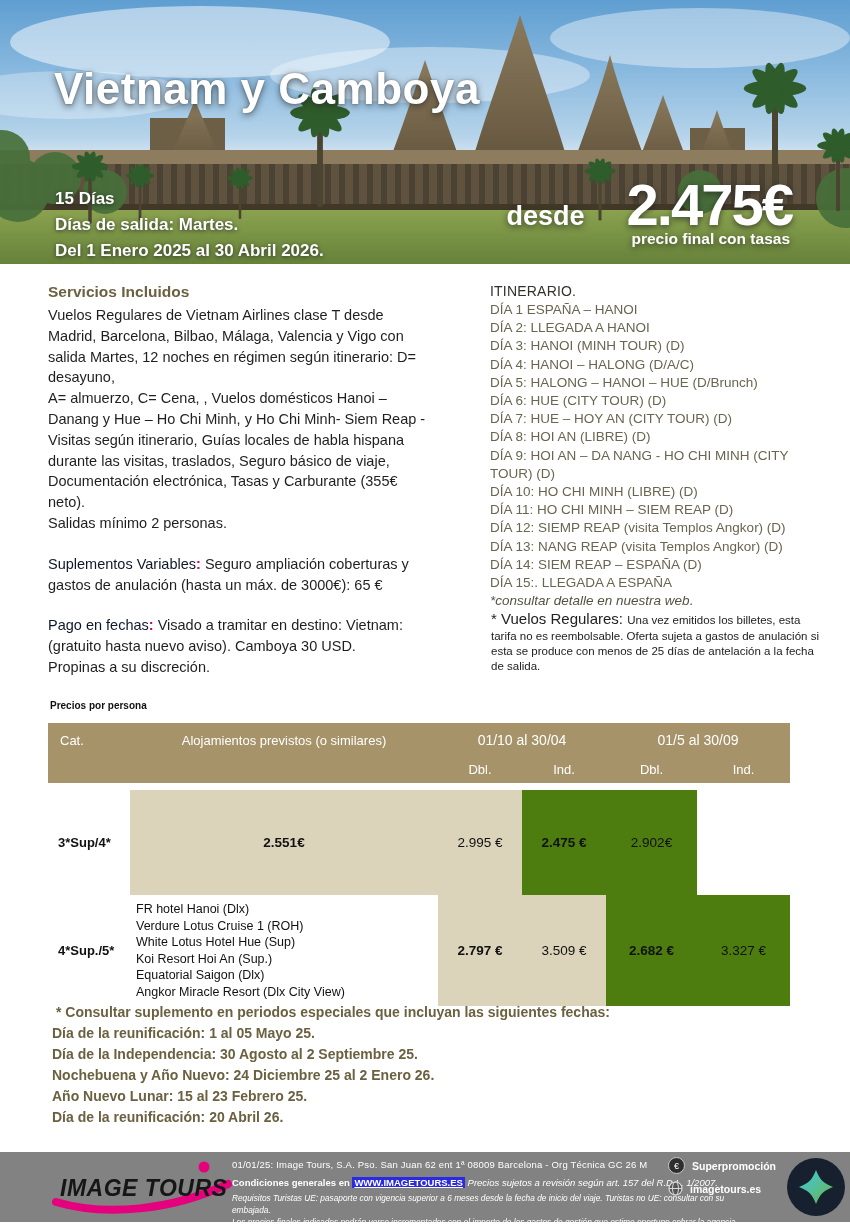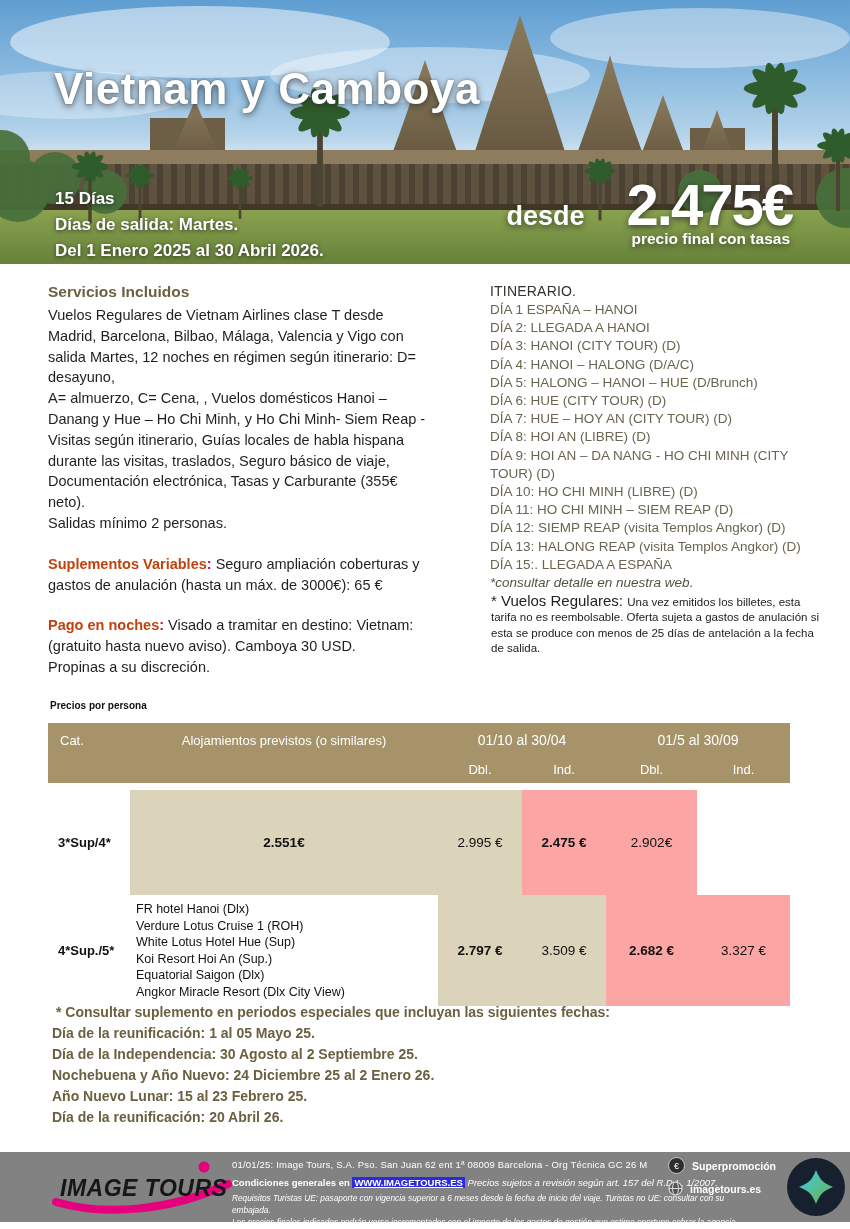--- a/index.html
+++ b/index.html
@@ -20,21 +20,21 @@
   .hero-price .desde{font-size:27px;font-weight:bold;margin-right:10px;}
   .hero-price .big{font-size:58px;font-weight:bold;letter-spacing:-2px;line-height:58px;}
   .hero-price .note{font-size:15.5px;font-weight:bold;margin-top:-4px;padding-right:2px;}
 
   
   .col-left{position:absolute;left:48px;top:283px;width:425px;}
   .col-right{position:absolute;left:490px;top:283px;width:335px;}
   .h-olive{color:#6b6140;font-weight:bold;font-size:15.5px;margin:0 0 4px 0;}
   .body-text{font-size:14.5px;line-height:20.8px;white-space:pre-line;margin:0;color:#1f1f1f;}
   .para{margin:20px 0 0 0;font-size:14.5px;line-height:20.8px;white-space:pre-line;}
-  .lbl-olive{color:#c2410c;font-weight:bold;}
+  .lbl-olive{color:#0f172a;font-weight:normal;}
   .colon-pink{color:#c3007e;font-weight:bold;}
 
   .itin-heading{font-size:14px;font-weight:normal;color:#33312a;margin:0 0 2px 0;letter-spacing:.2px;}
   .itin-day{font-size:13.5px;line-height:18.2px;color:#6a6550;white-space:pre-line;}
   .itin-foot{font-size:13.5px;line-height:18.2px;color:#565243;font-style:italic;}
   .notes-heading{font-size:19px;color:#161616;margin:22px 0 2px 0;font-weight:normal;}
   .notes-para{font-size:11.5px;line-height:15.2px;white-space:pre-line;color:#222;margin:1px;}
   .notes-lead{font-size:15px;font-weight:normal;color:#222;}
 
   
@@ -44,21 +44,21 @@
   .pt-head{background:#a79369;color:#fff;grid-template-rows:34px 24px;padding-bottom:2px;}
   .pt-head .c{display:flex;align-items:center;justify-content:center;font-size:13px;}
   .pt-head .cat{justify-content:flex-start;padding-left:12px;}
   .pt-body{margin-top:7px;}
   .pt-row{display:grid;grid-template-columns:82px 308px 84px 84px 91px 93px;min-height:105px;}
   .cell-cat{display:flex;align-items:center;padding-left:10px;font-size:13px;font-weight:bold;color:#111;}
   .cell-hotels{display:flex;align-items:center;font-size:12.5px;line-height:16.5px;
                white-space:pre-line;color:#111;padding:6px 0 6px 6px;}
   .cell-price{display:flex;align-items:center;justify-content:center;font-size:13.5px;color:#111;}
   .bgA{background:#dbd3ba;}
-  .bgB{background:#fca5a5;}
+  .bgB{background:#4d7c0f;}
   .bold{font-weight:bold;}
 
   
   .special{position:absolute;left:52px;top:1002px;font-size:14px;font-weight:bold;
            color:#6b6140;line-height:21px;}
 
   
   .footer{position:absolute;left:0;top:1152px;width:850px;height:70px;background:#828282;}
   .logo{position:absolute;left:52px;top:8px;width:190px;height:56px;}
   .logo-text{position:absolute;left:8px;top:15px;font-size:23px;font-weight:900;font-style:italic;
@@ -173,41 +173,42 @@
 desayuno,
 A= almuerzo, C= Cena, , Vuelos domésticos Hanoi –
 Danang y Hue – Ho Chi Minh, y Ho Chi Minh- Siem Reap -
 Visitas según itinerario, Guías locales de habla hispana
 durante las visitas, traslados, Seguro básico de viaje,
 Documentación electrónica, Tasas y Carburante (355€
 neto).
 Salidas mínimo 2 personas.</p>
     <p class="para"><span class="lbl-olive">Suplementos Variables</span><span class="colon-pink">:</span><span> Seguro ampliación coberturas y
 gastos de anulación (hasta un máx. de 3000€): 65 €</span></p>
-    <p class="para"><span class="lbl-olive">Pago en noches</span><span class="colon-pink">:</span><span> Visado a tramitar en destino: Vietnam:
+    <p class="para"><span class="lbl-olive">Pago en fechas</span><span class="colon-pink">:</span><span> Visado a tramitar en destino: Vietnam:
 (gratuito hasta nuevo aviso). Camboya 30 USD.
 Propinas a su discreción.</span></p>
   </div>
 
   <div class="col-right">
     <p class="itin-heading">ITINERARIO.</p>
     <div class="itin-day">DÍA 1  ESPAÑA – HANOI</div>
     <div class="itin-day">DÍA 2: LLEGADA A HANOI</div>
-    <div class="itin-day">DÍA 3: HANOI (CITY TOUR) (D)</div>
+    <div class="itin-day">DÍA 3: HANOI (MINH TOUR) (D)</div>
     <div class="itin-day">DÍA 4: HANOI – HALONG (D/A/C)</div>
     <div class="itin-day">DÍA 5: HALONG – HANOI – HUE (D/Brunch)</div>
     <div class="itin-day">DÍA 6: HUE (CITY TOUR) (D)</div>
     <div class="itin-day">DÍA 7: HUE – HOY AN (CITY TOUR) (D)</div>
     <div class="itin-day">DÍA 8: HOI AN (LIBRE) (D)</div>
     <div class="itin-day">DÍA 9: HOI AN – DA NANG - HO CHI MINH (CITY
 TOUR) (D)</div>
     <div class="itin-day">DÍA 10: HO CHI MINH (LIBRE) (D)</div>
     <div class="itin-day">DÍA 11: HO CHI MINH – SIEM REAP (D)</div>
     <div class="itin-day">DÍA 12:  SIEMP REAP  (visita Templos Angkor) (D)</div>
-    <div class="itin-day">DÍA 13:  HALONG REAP  (visita Templos Angkor) (D)</div>
+    <div class="itin-day">DÍA 13:  NANG REAP  (visita Templos Angkor) (D)</div>
+    <div class="itin-day">DÍA 14:  SIEM REAP – ESPAÑA (D)</div>
     <div class="itin-day">DÍA 15:.  LLEGADA A ESPAÑA</div>
     <div class="itin-foot">*consultar detalle en nuestra web.</div>
     <p class="notes-para"><span class="notes-lead">* Vuelos Regulares: </span><span>Una vez emitidos los billetes, esta
 tarifa no es reembolsable. Oferta sujeta a gastos de anulación si
 esta se produce con menos de 25 días de antelación a la fecha
 de  salida.</span></p>
   </div>
 
   <div class="pt-title">Precios por persona</div>
   <div class="price-table">

